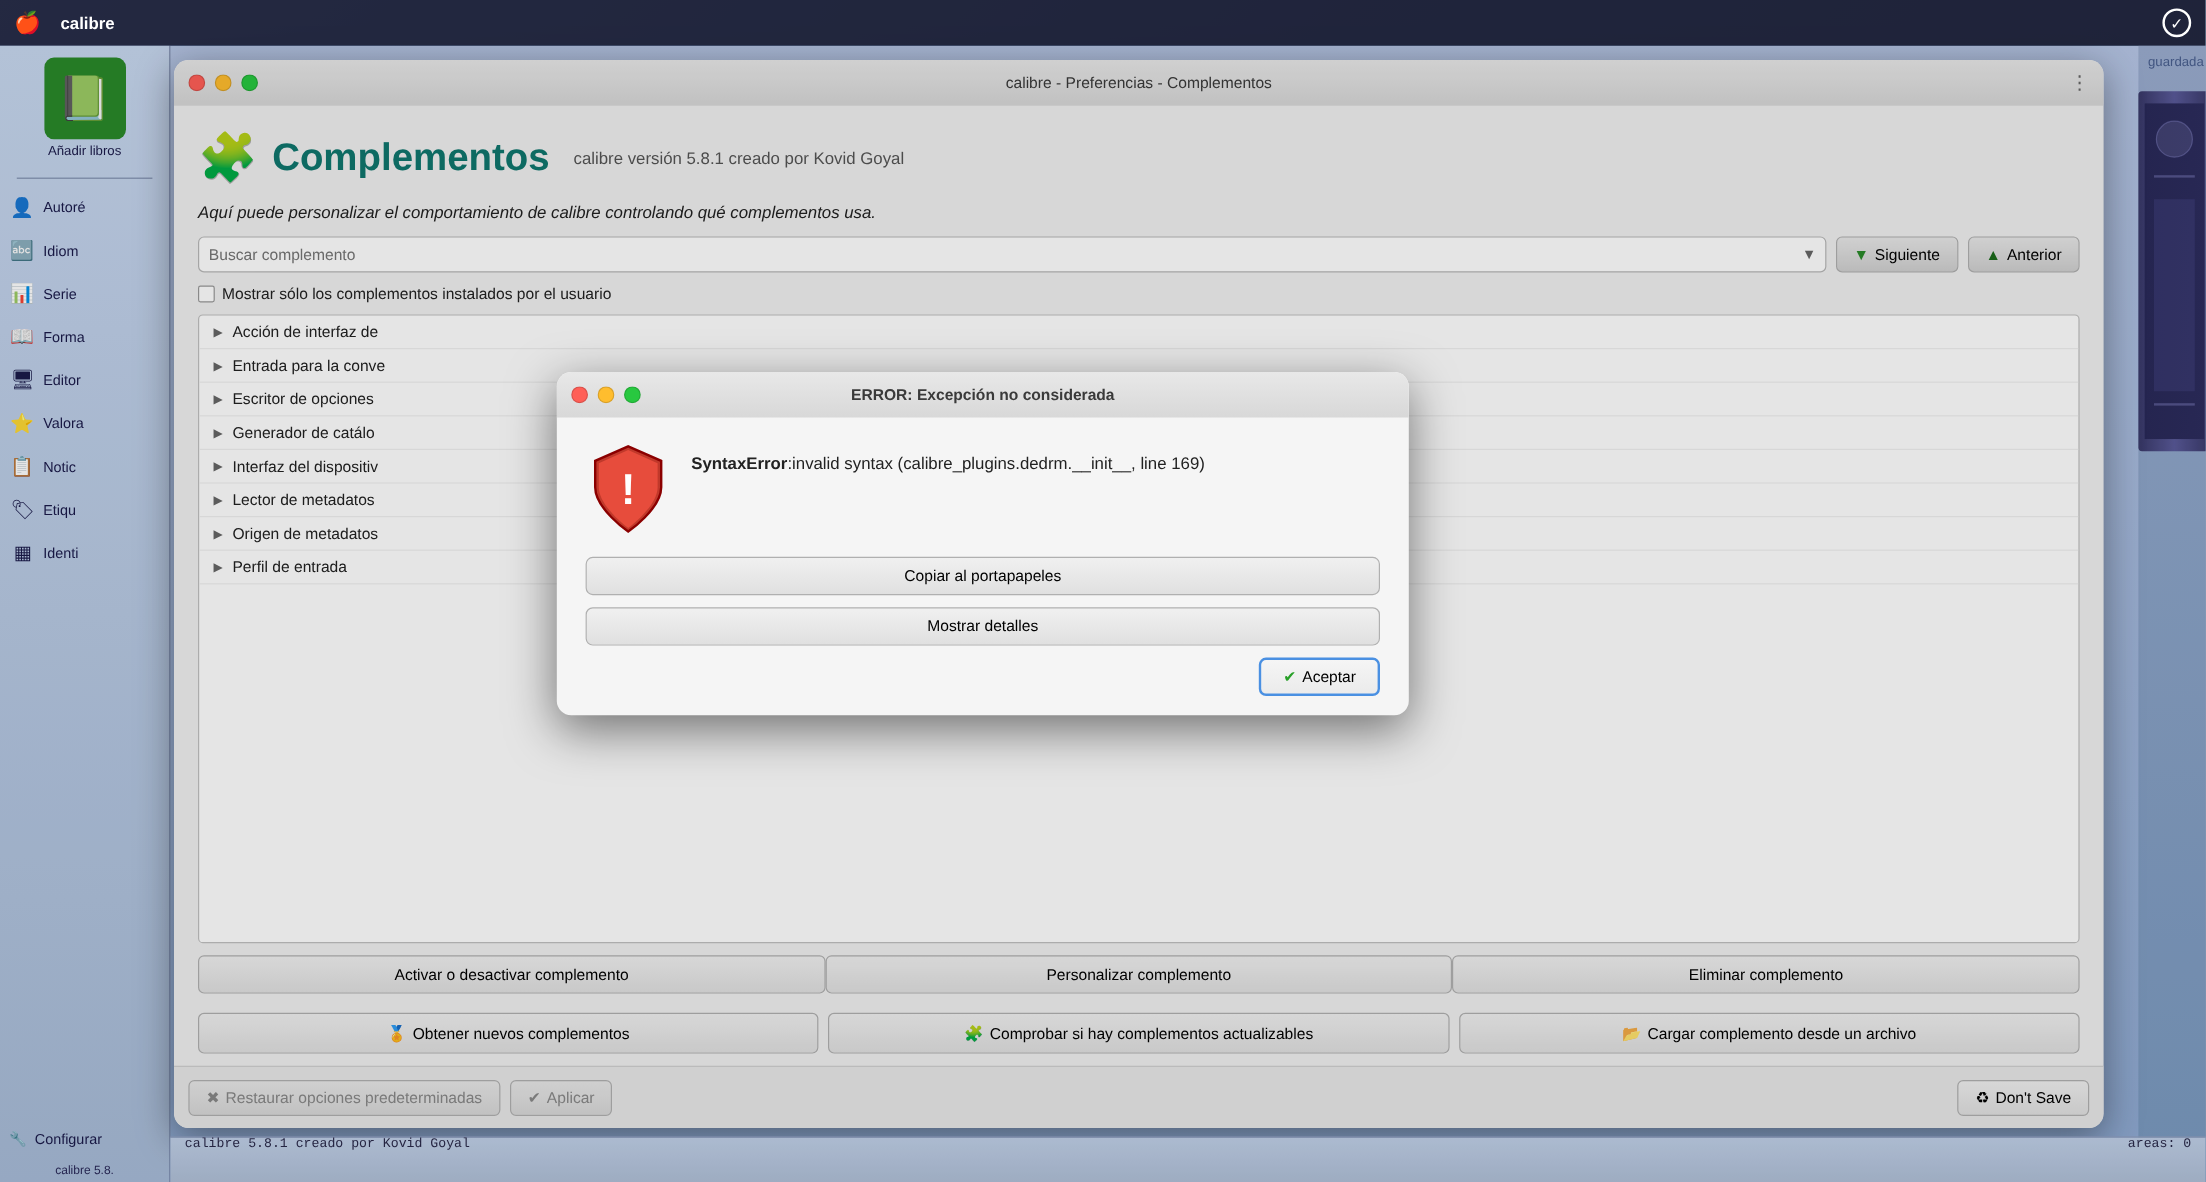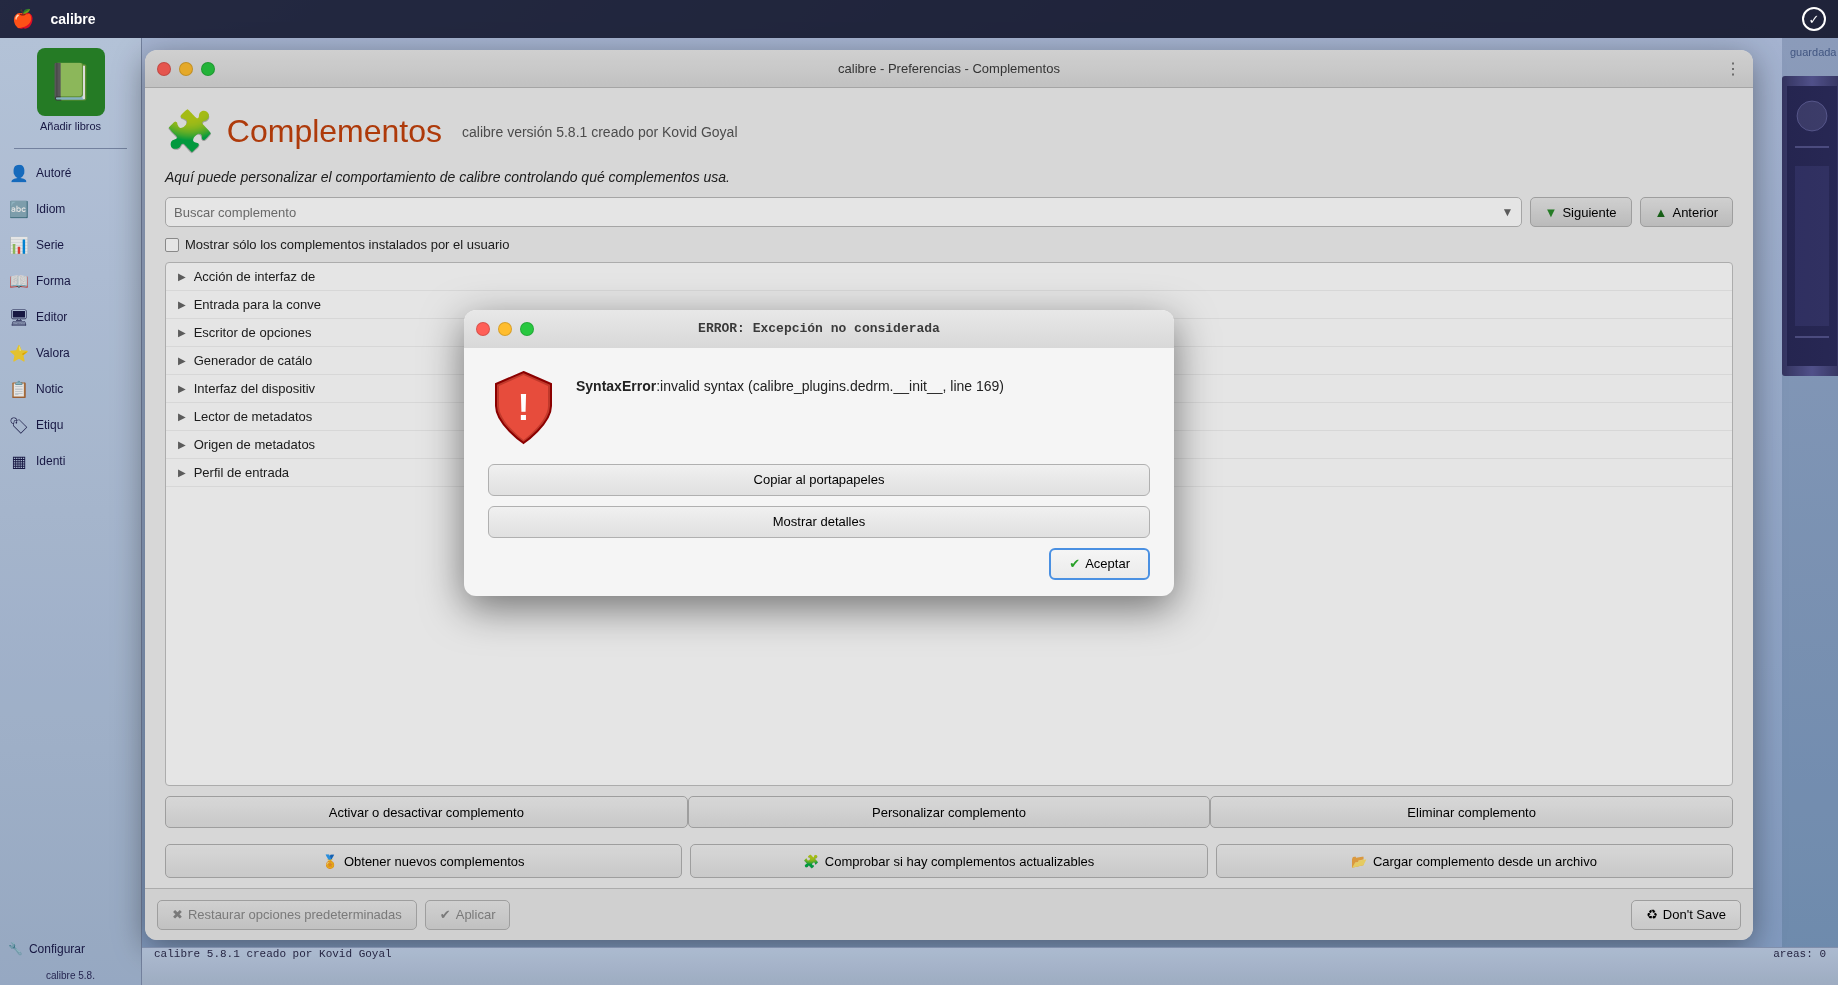--- a/index.html
+++ b/index.html
@@ -224,22 +224,22 @@
       display: flex;
       align-items: center;
       gap: 12px;
       margin-bottom: 14px;
     }
     .plugin-icon {
       font-size: 40px;
     }
     .prefs-title-text {
       font-size: 32px;
-      font-weight: 400;
-      color: #c2410c;
+      font-weight: 700;
+      color: #0f766e;
     }
     .prefs-subtitle {
       font-size: 14px;
       color: #555;
       margin-left: 8px;
     }
 
     
     .prefs-description {
       font-size: 14px;
@@ -472,21 +472,20 @@
     .error-controls {
       position: absolute;
       left: 12px;
       display: flex;
       gap: 8px;
     }
     .error-title-text {
       font-size: 13px;
       font-weight: 600;
       color: #3a3a3a;
-      font-family: Liberation Mono, monospace;
     }
     .error-body {
       padding: 20px 24px 16px;
       display: flex;
       gap: 18px;
       align-items: flex-start;
     }
     .error-shield {
       width: 70px;
       height: 80px;

